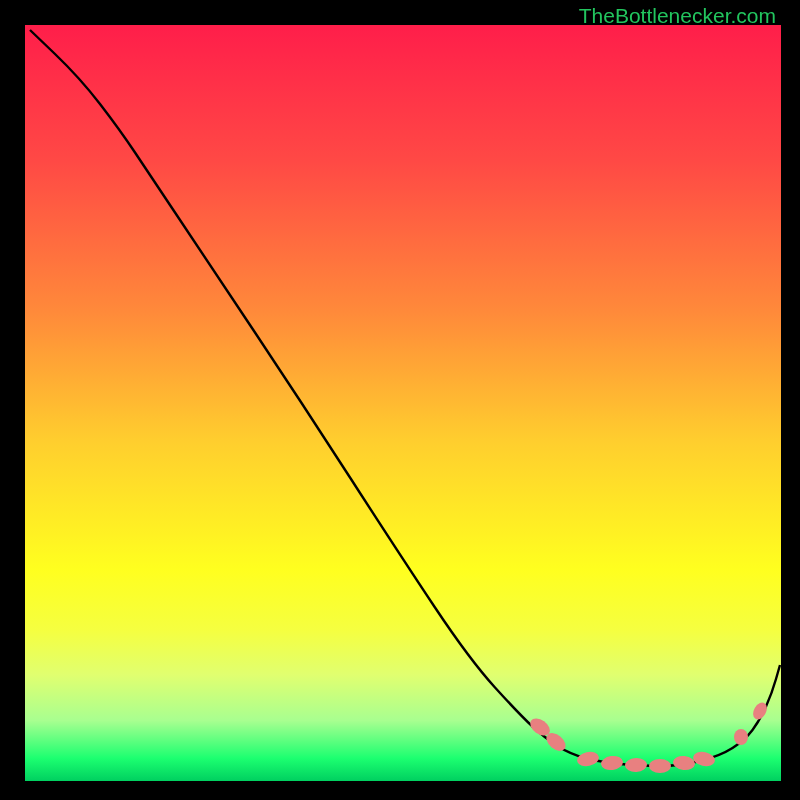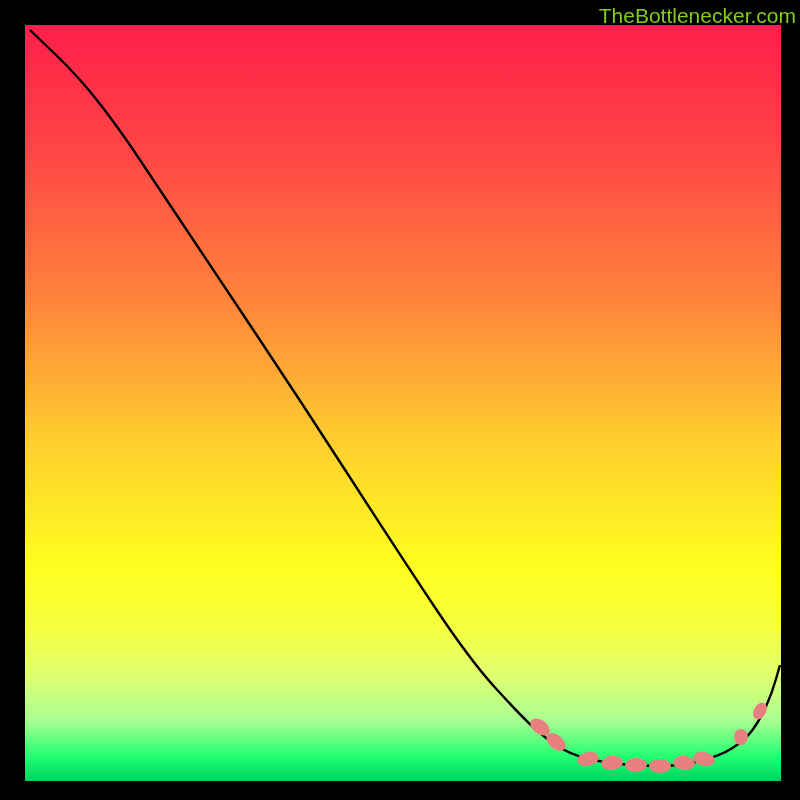--- a/index.html
+++ b/index.html
@@ -13,22 +13,22 @@
   }
   .container {
     width: 800px;
     height: 800px;
     background: #000;
     position: relative;
   }
   .watermark {
     position: absolute;
     top: 4px;
-    right: 4px;
-    color: #84cc16;
+    right: 24px;
+    color: #22c55e;
     font-size: 21px;
     font-weight: normal;
     z-index: 10;
   }
   svg {
     position: absolute;
     top: 0;
     left: 0;
   }
 </style>

